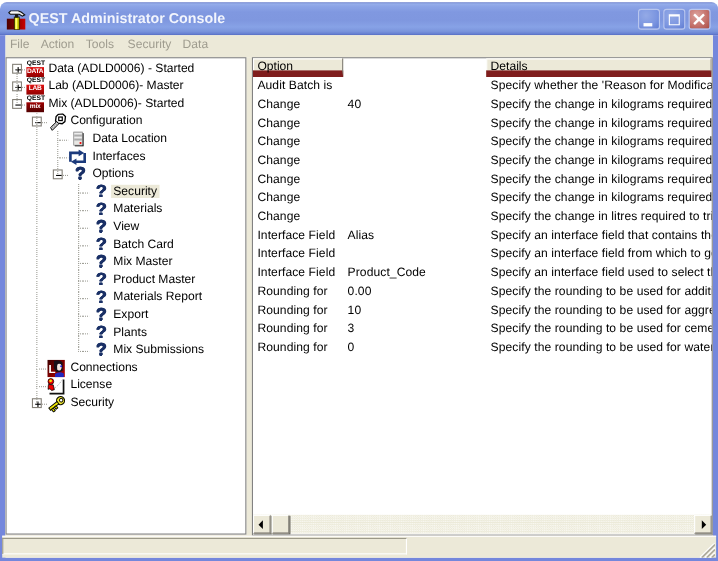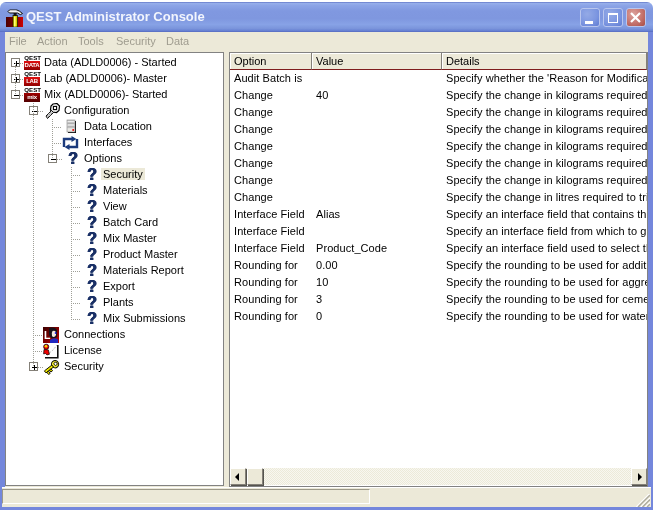--- a/index.html
+++ b/index.html
@@ -33,21 +33,21 @@
   .ebox .v{position:absolute;left:4px;top:2px;width:1px;height:5px;background:#000;}
   .qicon{position:absolute;width:17px;height:15px;top:0px;}
   .qicon .qt{position:absolute;left:0;top:0px;width:17px;text-align:center;font-size:6px;font-weight:bold;color:#000;letter-spacing:0px;transform:scaleX(1.02);transform-origin:left;}
   .qicon .qb{position:absolute;left:0px;top:6px;width:16px;height:9px;color:#fff;font-size:6px;font-weight:bold;text-align:center;line-height:9px;letter-spacing:-0.2px;}
   .qmark{position:absolute;font-size:16px;font-weight:900;color:#1a3066;top:-1px;width:16px;text-align:center;letter-spacing:0;text-shadow:0.6px 0 0 #1a3066,-0.4px 0 0 #1a3066,0 0.4px 0 #1a3066;margin-left:3px;}
   .vline{position:absolute;width:1px;background-image:repeating-linear-gradient(to bottom,#9f9f97 0 1px,transparent 1px 2px);}
   .hline{position:absolute;height:1px;background-image:repeating-linear-gradient(to right,#9f9f97 0 1px,transparent 1px 2px);}
   
   .list{position:absolute;left:229px;top:50px;width:419px;height:435px;background:#fff;border:1px solid #828282;box-sizing:border-box;overflow:hidden;}
   .hdr{position:absolute;left:0;top:0;height:17px;background:#ece9d8;box-sizing:border-box;
-       border-right:1px solid #848078;border-bottom:1px solid #7f1d1d;
+       border-right:1px solid #848078;border-bottom:6px solid #7f1d1d;
        box-shadow:inset 1px 1px 0 #fff;}
   .hdr span{position:absolute;left:4px;top:2px;font-size:11px;color:#000;white-space:nowrap;}
   .lrow{position:absolute;left:0;width:417px;height:17px;font-size:11px;color:#000;}
   .lrow i{font-style:normal;position:absolute;top:3px;white-space:nowrap;letter-spacing:0.07px;}
   .c1{left:4px;} .c2{left:86px;} .c3{left:216px;}
   
   .hscroll{position:absolute;left:0px;top:415px;width:417px;height:17px;
      background:repeating-conic-gradient(#f8f7f0 0% 25%, #ecead9 0% 50%) 0 0/2px 2px;}
   .sbtn{position:absolute;top:0;width:16px;height:17px;background:#ece9d8;
      border:1px solid;border-color:#fff #848078 #848078 #fff;box-sizing:border-box;
@@ -289,23 +289,20 @@
     <div class="hline" style="left:65px;top:266px;width:10px"></div>
     <div class="hline" style="left:27px;top:282px;width:10px"></div>
     <div class="hline" style="left:27px;top:298px;width:10px"></div>
     <div class="hline" style="left:32px;top:314px;width:5px"></div>
   </div>
 
   <div class="list" id="list">
     <div class="hdr" style="left:0;width:82px">
         <span>Option</span>
       </div>
-    <div class="hdr" style="left:82px;width:130px">
-        <span>Value</span>
-      </div>
     <div class="hdr" style="left:212px;width:205px">
         <span>Details</span>
       </div>
     <div class="lrow" style="top:16px">
         <i class="c1">Audit Batch is</i>
         <i class="c2"></i>
         <i class="c3">Specify whether the 'Reason for Modification' field</i>
       </div>
     <div class="lrow" style="top:33px">
         <i class="c1">Change</i>

